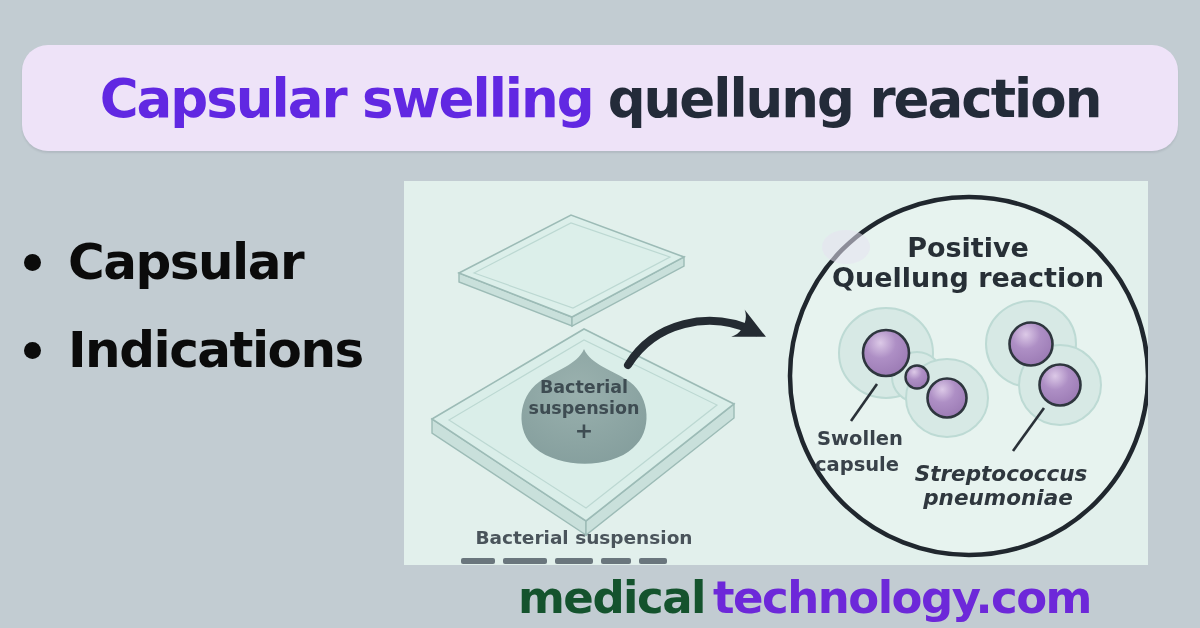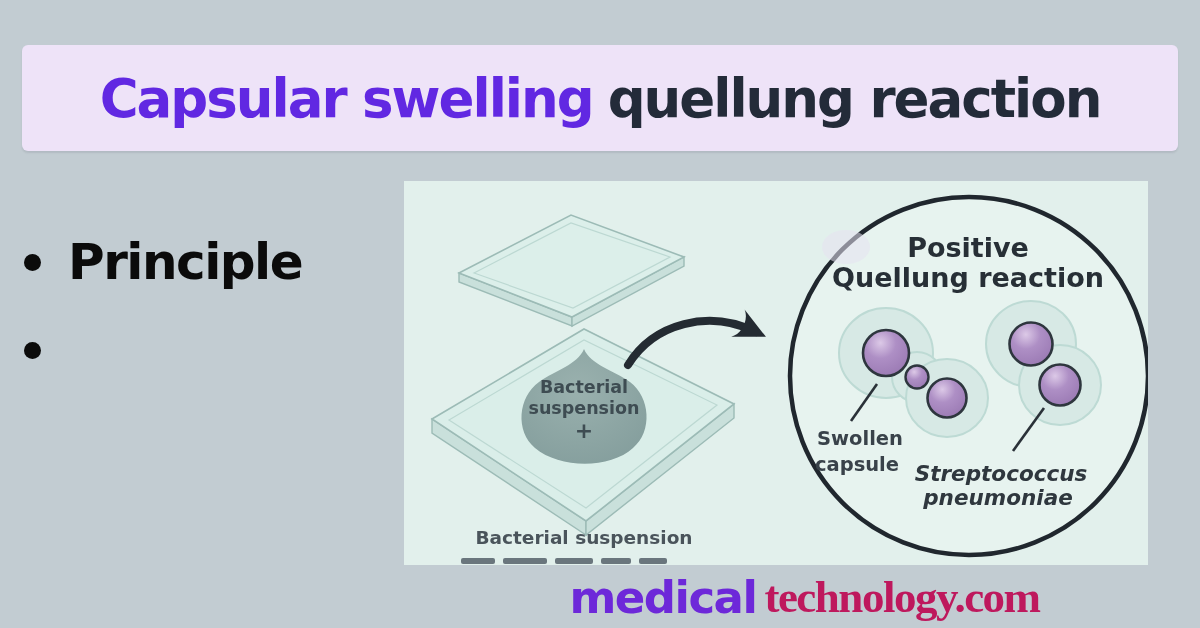--- a/index.html
+++ b/index.html
@@ -4,21 +4,21 @@
 <style>
   html,body { margin:0; padding:0; }
   .canvas {
     position:relative; width:1200px; height:628px; overflow:hidden;
     background:#C2CCD2;
     font-family:"DejaVu Sans", sans-serif;
   }
   
   .banner {
     position:absolute; left:22px; top:45px; width:1156px; height:106px;
-    background:#EEE3F8; border-radius:6px;
+    background:#EEE3F8; border-radius:26px;
     display:flex; align-items:center; justify-content:center;
     box-shadow:0 2px 2px rgba(40,40,60,0.10);
     white-space:nowrap;
   }
   .banner .t1 { color:#6128E2; font-weight:bold; font-size:53px; letter-spacing:-2px; }
   .banner .t2 { color:#232B39; font-weight:bold; font-size:53px; letter-spacing:-2px; margin-left:15px; }
   
   .topics {
     position:absolute; left:18px; top:218px; width:392px; margin:0; padding:0;
     list-style:none;
@@ -32,41 +32,42 @@
     background:#E2F0EC;
   }
   .panel svg { display:block; }
   .panel text { font-family:"DejaVu Sans", sans-serif; }
   
   .watermark {
     position:absolute; left:440px; top:570px; width:720px; height:54px;
     display:flex; align-items:center; justify-content:center;
     font-weight:bold; font-size:45px; letter-spacing:-1.5px; white-space:nowrap;
   }
-  .watermark .wm1 { color:#6d28d9;margin-left:9px; }
+  .watermark .wm1 { color:#14532d;margin-left:9px; }
   .watermark .wm2 { color:#6A2BE0; }
-  .watermark .wm3 { color:#be185d; margin-left:8px;font-family:Liberation Serif, serif; }
+  .watermark .wm3 { color:#6d28d9; margin-left:8px; }
 </style>
 </head>
 <body>
 
 <div class="canvas">
 
   <div class="banner">
     <span class="t1">Capsular swelling</span>
     <span class="t2">quellung reaction</span>
   </div>
 
   <ul class="topics">
     <li class="topic">
       <span class="dot"></span>
-      <span class="tl">Principle</span>
+      <span class="tl">Capsular</span>
     </li>
     <li class="topic">
       <span class="dot"></span>
+      <span class="tl">Indications</span>
     </li>
   </ul>
 
   <div class="panel">
     <svg width="744" height="385" viewBox="0 0 744 385">
       <defs>
         <radialGradient id="gCoc" cx="38%" cy="28%" r="80%">
           <stop offset="0%" stop-color="#DCC9E7"></stop>
           <stop offset="42%" stop-color="#AE8FC5"></stop>
           <stop offset="100%" stop-color="#9978B2"></stop>

